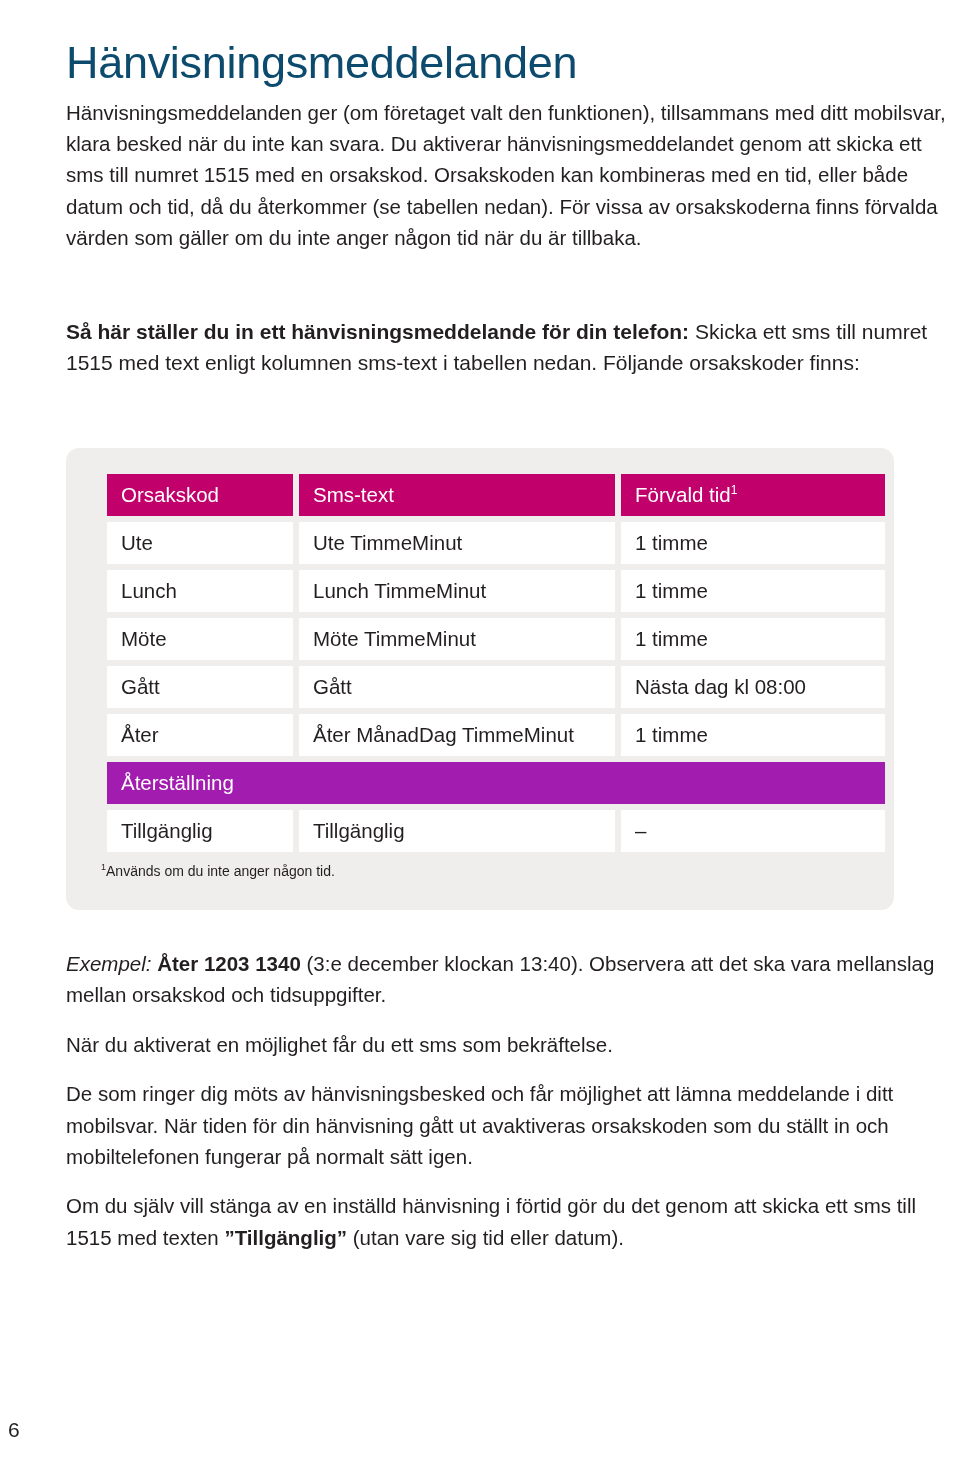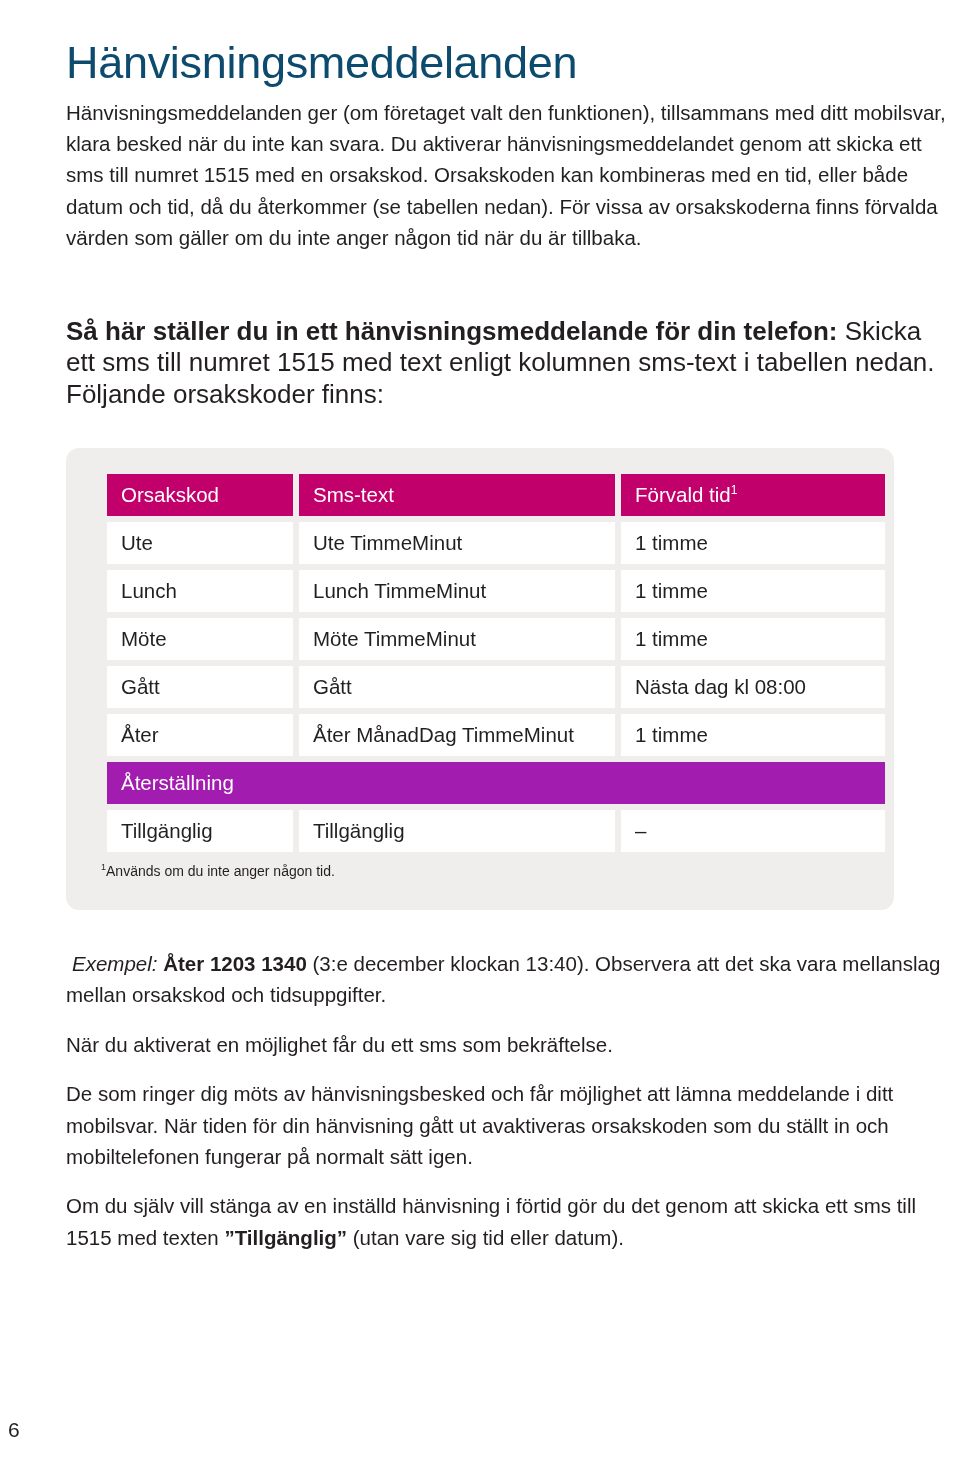--- a/index.html
+++ b/index.html
@@ -46,21 +46,21 @@
     color: #231f20;
     text-align: left;
   }
 
   
   .howto {
     position: absolute;
     left: 66px;
     top: 316px;
     width: 885px;
-    font-size: 26px;
+    font-size: 21px;
     line-height: 31.4px;
     color: #231f20;
   }
   .howto .lead {
     font-weight: bold;
   }
 
   
   .table-panel {
     position: absolute;
@@ -130,21 +130,21 @@
     top: 948px;
     width: 890px;
     font-size: 20.5px;
     line-height: 31.4px;
     color: #231f20;
   }
   .after p {
     margin: 0 0 18px 0;
   }
   .after p:last-child { margin-bottom: 0; }
-  .it { font-style: italic; margin-left: 6px; }
+  .it { font-style: italic; }
   .bd { font-weight: bold; }
 
   
   .page-num {
     position: absolute;
     left: 8px;
     top: 1418px;
     font-size: 21px;
     line-height: 24px;
     color: #231f20;

